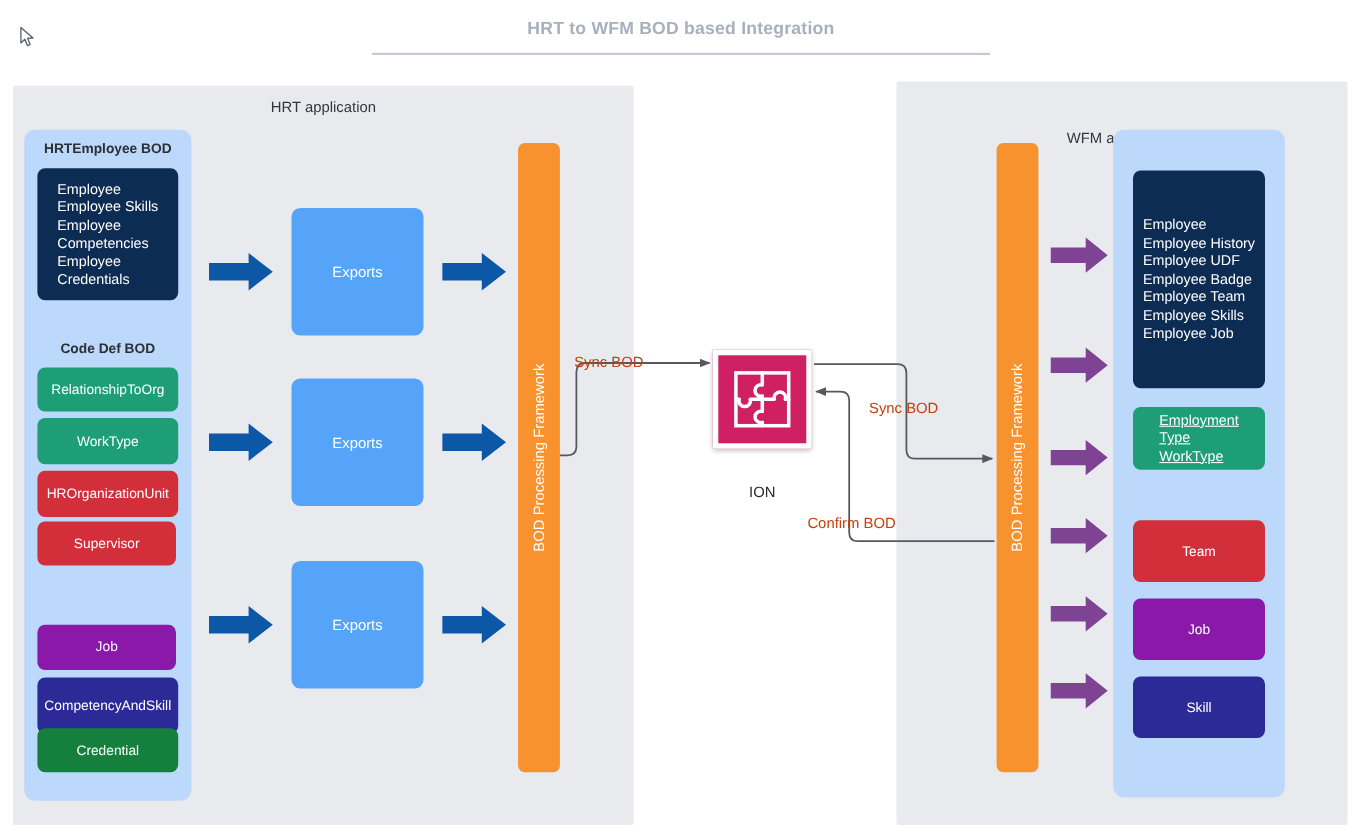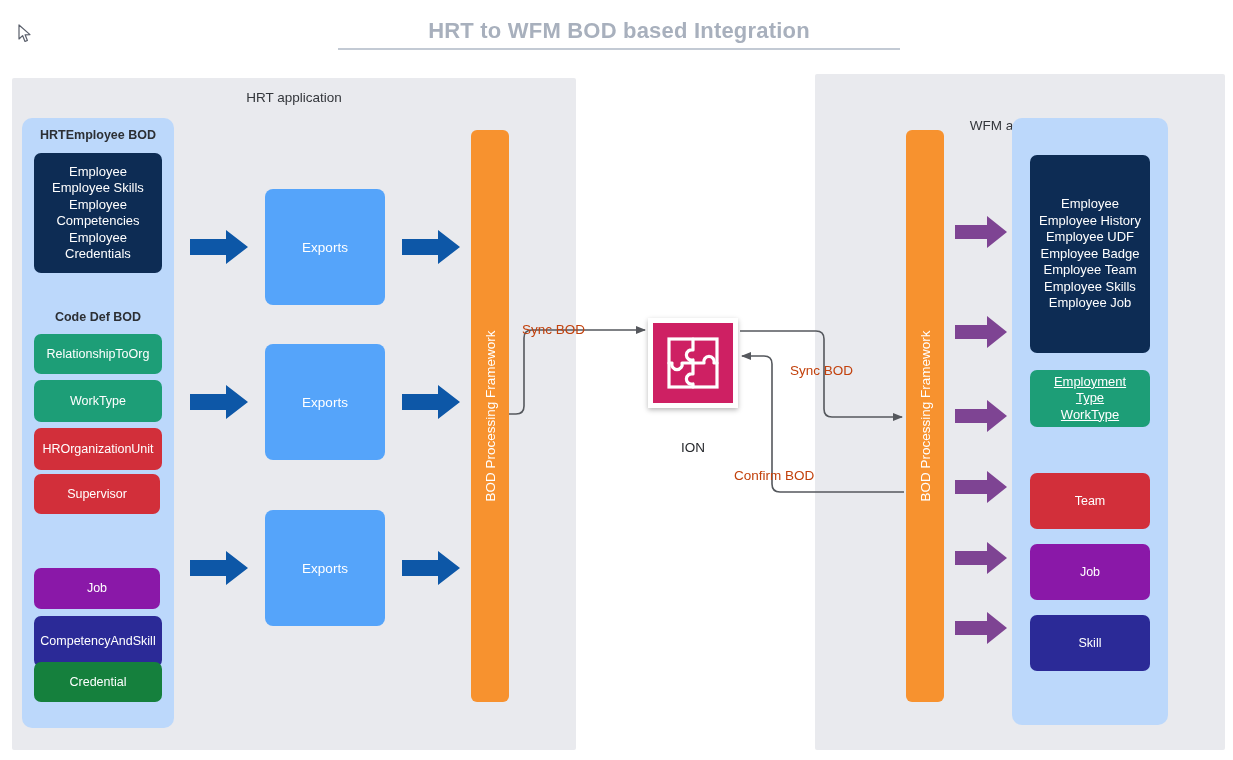--- a/index.html
+++ b/index.html
@@ -17,21 +17,21 @@
     background: #ffffff;
     overflow: hidden;
   }
   
   .page-title {
     position: absolute;
     left: 338px;
     top: 18px;
     width: 562px;
     text-align: center;
-    font-size: 22px;
+    font-size: 16px;
     font-weight: bold;
     color: #a8b0bd;
     letter-spacing: .2px;
   }
   .title-rule {
     position: absolute;
     left: 338px;
     top: 48px;
     width: 562px;
     height: 2px;
@@ -82,21 +82,21 @@
   }
 
   
   .entity {
     position: absolute;
     border-radius: 7px;
     color: #ffffff;
     display: flex;
     align-items: center;
     justify-content: center;
-    text-align: center;
+    text-align: left;
     font-size: 12.5px;
     line-height: 17px;
     box-sizing: border-box;
     padding: 2px 4px;
   }
   .entity.multiline { line-height: 16.5px; font-size: 13px; }
 
   
   .exports-box {
     position: absolute;

